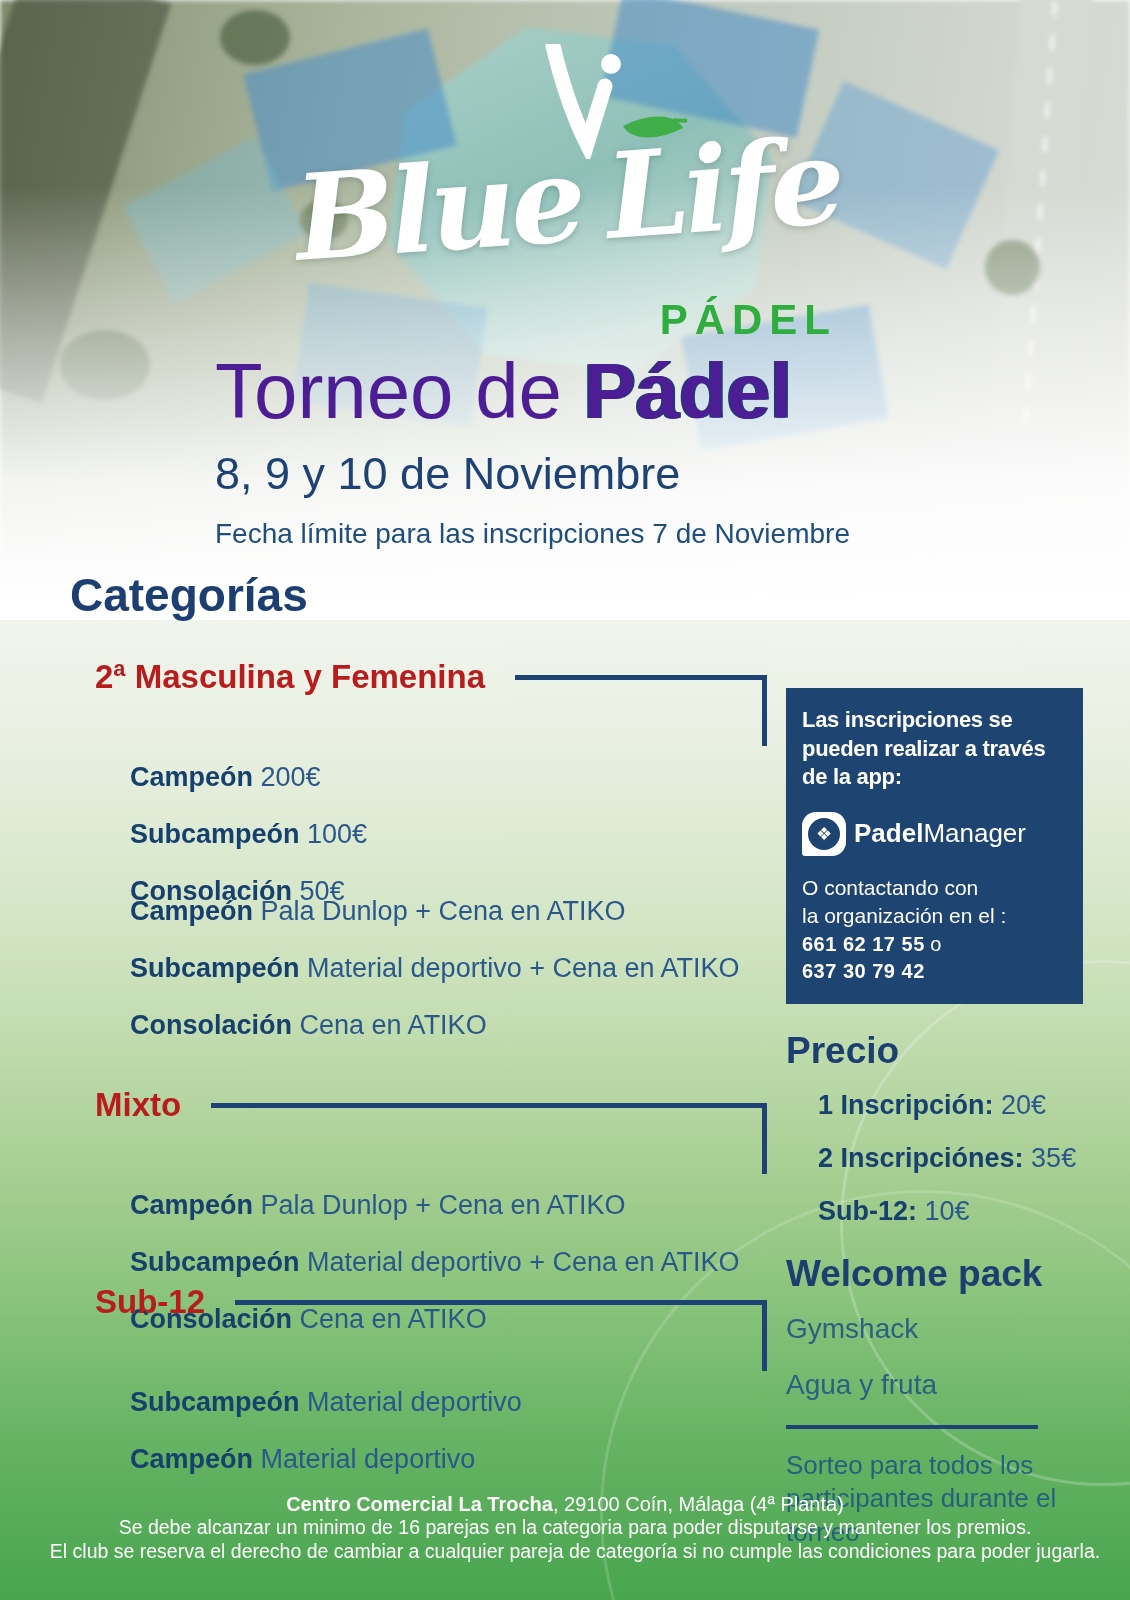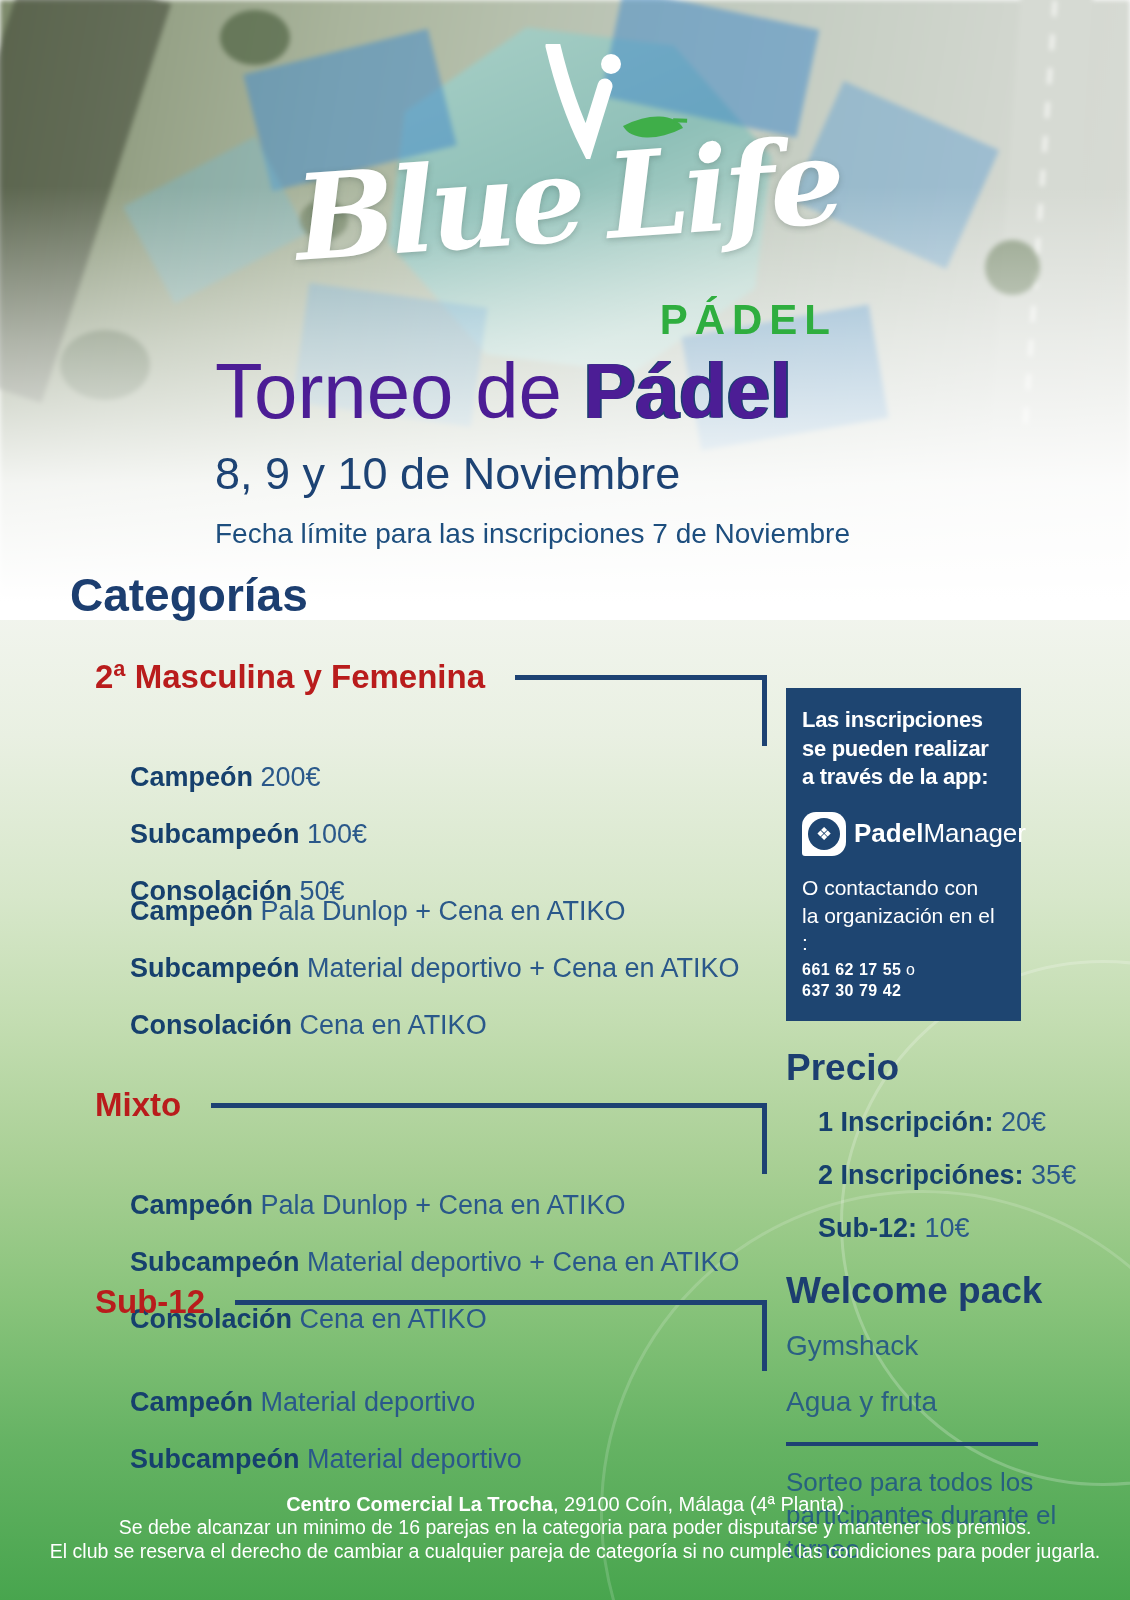--- a/index.html
+++ b/index.html
@@ -62,31 +62,31 @@
   .sec-head{display:flex;align-items:flex-start;}
   .sec-title{font-size:33px;font-weight:700;color:#b91c1c;white-space:nowrap;}
   .bracket{flex:1;height:66px;margin-left:30px;margin-top:17px;
     border-top:5px solid #1d4273;border-right:5px solid #1d4273;}
   .items{margin:16px 0 0 35px;}
   .item{font-size:27px;margin-bottom:26px;white-space:nowrap;}
   .item b{color:#16406d;font-weight:700;}
   .item span{color:#2a588a;}
   
   .rightcol{position:absolute;left:786px;top:688px;width:312px;}
-  .bluebox{width:235px;box-sizing:border-box;background:#1e4571;color:#ffffff;padding:18px 16px 20px 16px;}
+  .bluebox{width:297px;box-sizing:border-box;background:#1e4571;color:#ffffff;padding:18px 16px 20px 16px;}
   .box-intro{font-size:22px;font-weight:700;line-height:1.3;letter-spacing:-.3px;}
   .pm-row{display:flex;align-items:center;margin:20px 0 18px 0;}
   .pm-icon{width:44px;height:44px;background:#ffffff;border-radius:14px 14px 14px 3px;
     display:flex;align-items:center;justify-content:center;flex:0 0 44px;}
   .pm-inner{width:32px;height:32px;border-radius:50%;background:#1e4571;color:#ffffff;
     display:flex;align-items:center;justify-content:center;font-size:18px;}
   .pm-name{margin-left:8px;font-size:26px;white-space:nowrap;}
   .pm-name b{font-weight:700;}
   .box-contact{font-size:21px;line-height:1.32;}
-  .phones{font-size:16px;line-height:1.32;margin-top:2px;}
+  .phones{font-size:20px;line-height:1.32;margin-top:2px;}
   .phones b{font-weight:700;letter-spacing:.5px;}
   .r-h{font-size:37px;font-weight:700;color:#1c3e70;margin:26px 0 18px 0;}
   .price-item{font-size:27px;margin-bottom:22px;white-space:nowrap;margin-left:32px;}
   .price-item b{color:#16406d;font-weight:700;}
   .price-item span{color:#2a588a;}
   .wp-item{font-size:28px;color:#2b5f83;margin-bottom:24px;}
   .divider{width:252px;border-top:4px solid #1d4273;margin:10px 0 20px 0;}
   .sorteo{font-size:26px;color:#27607f;line-height:1.28;width:300px;}
   
   .wm1,.wm2{position:absolute;border:3px solid rgba(255,255,255,.22);border-radius:50%;}
@@ -178,22 +178,22 @@
       <div class="item"><b>Consolación</b> <span>Cena en ATIKO</span></div>
     </div>
   </div>
 
   <div class="sec s3">
     <div class="sec-head">
       <span class="sec-title">Sub-12</span>
       <span class="bracket"></span>
     </div>
     <div class="items">
+      <div class="item"><b>Subcampeón</b> <span>Material deportivo</span></div>
       <div class="item"><b>Campeón</b> <span>Material deportivo</span></div>
-      <div class="item"><b>Subcampeón</b> <span>Material deportivo</span></div>
     </div>
   </div>
 
 </div>
 
 <div class="rightcol">
 
   <div class="bluebox">
     <div class="box-intro">Las inscripciones se pueden realizar a través de la app:</div>
     <div class="pm-row">

